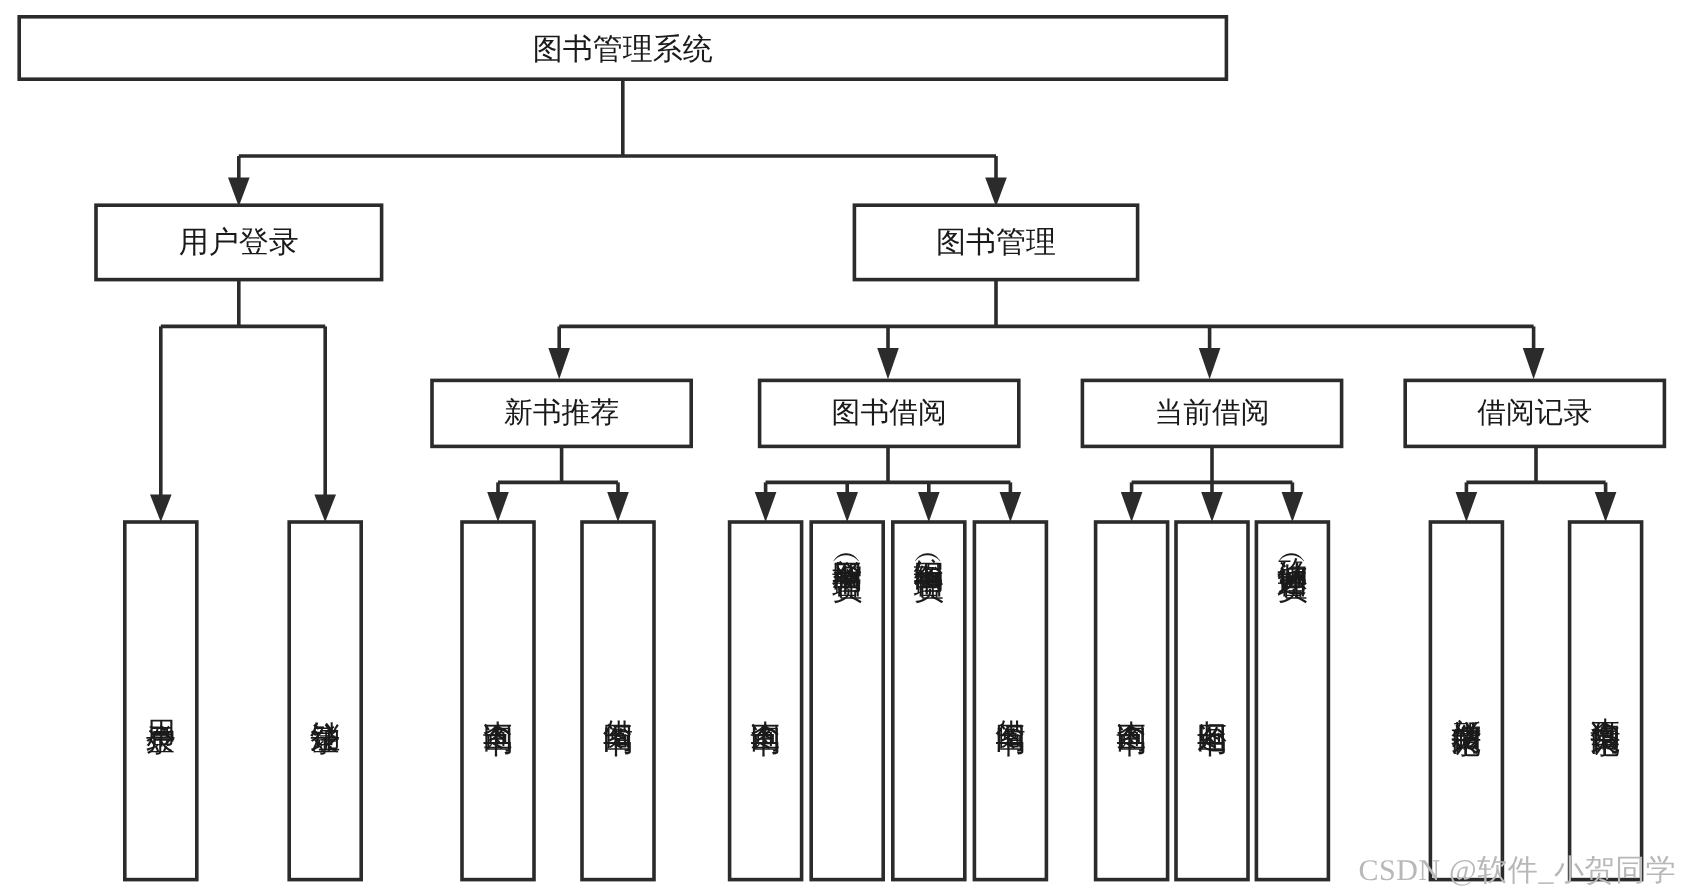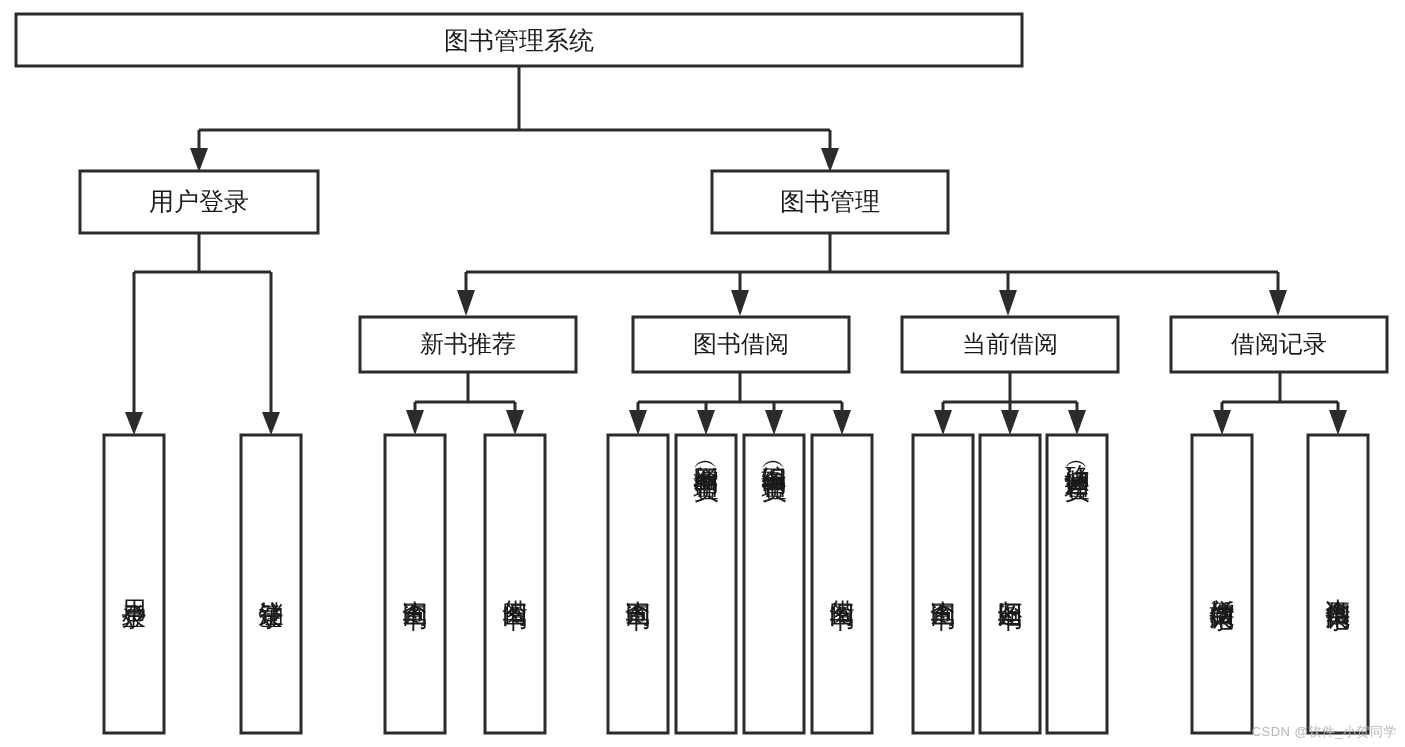--- a/index.html
+++ b/index.html
@@ -62,22 +62,22 @@
     line-height: 1.08;
     letter-spacing: 2px;
     color: #1a1a1a;
     white-space: nowrap;
     pointer-events: none;
   }
   .watermark {
     position: absolute;
     right: 8px;
     bottom: 6px;
-    font-family: Liberation Sans, sans-serif;
-    font-size: 13px;
+    font-family: Liberation Serif, serif;
+    font-size: 25px;
     color: #b8b8b8;
     letter-spacing: 0.5px;
     user-select: none;
   }
 </style>
 </head>
 <body>
 
 <div id="diagram-root">
 

